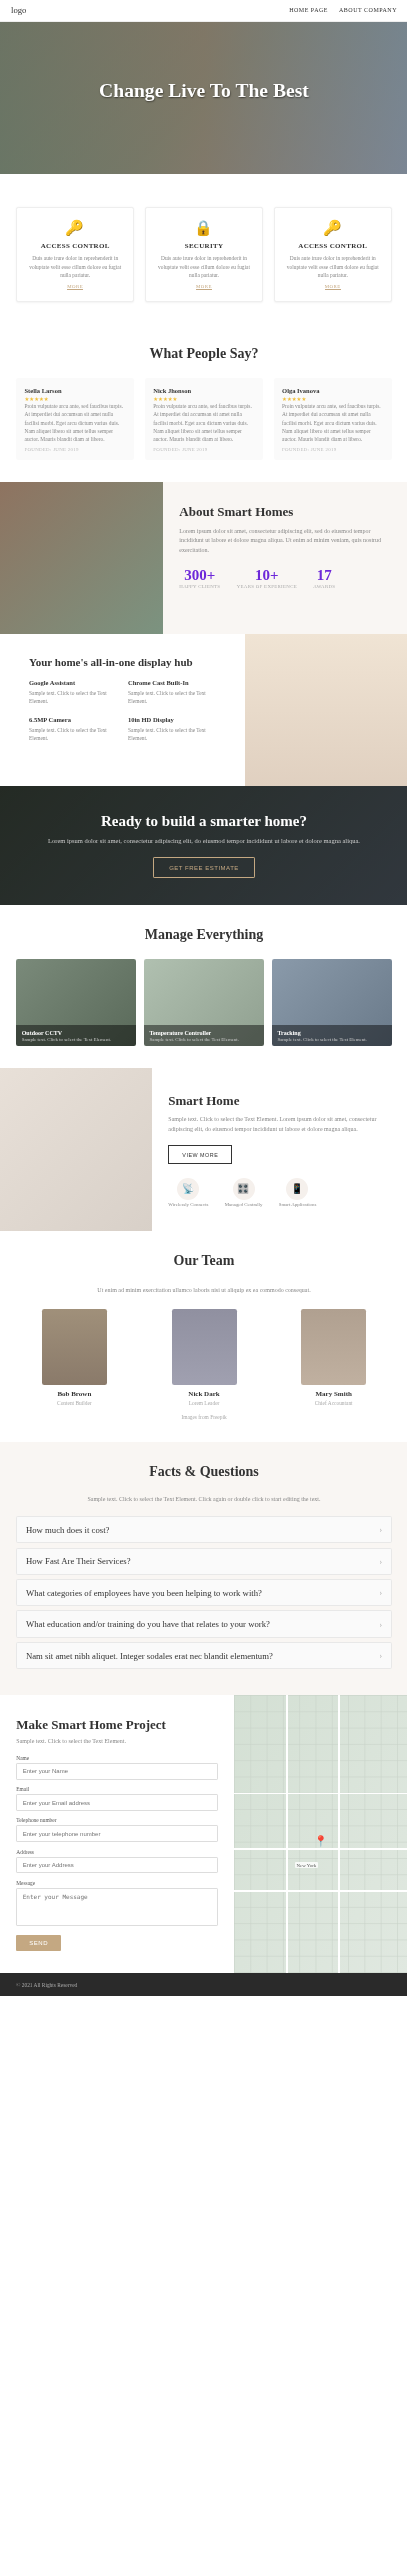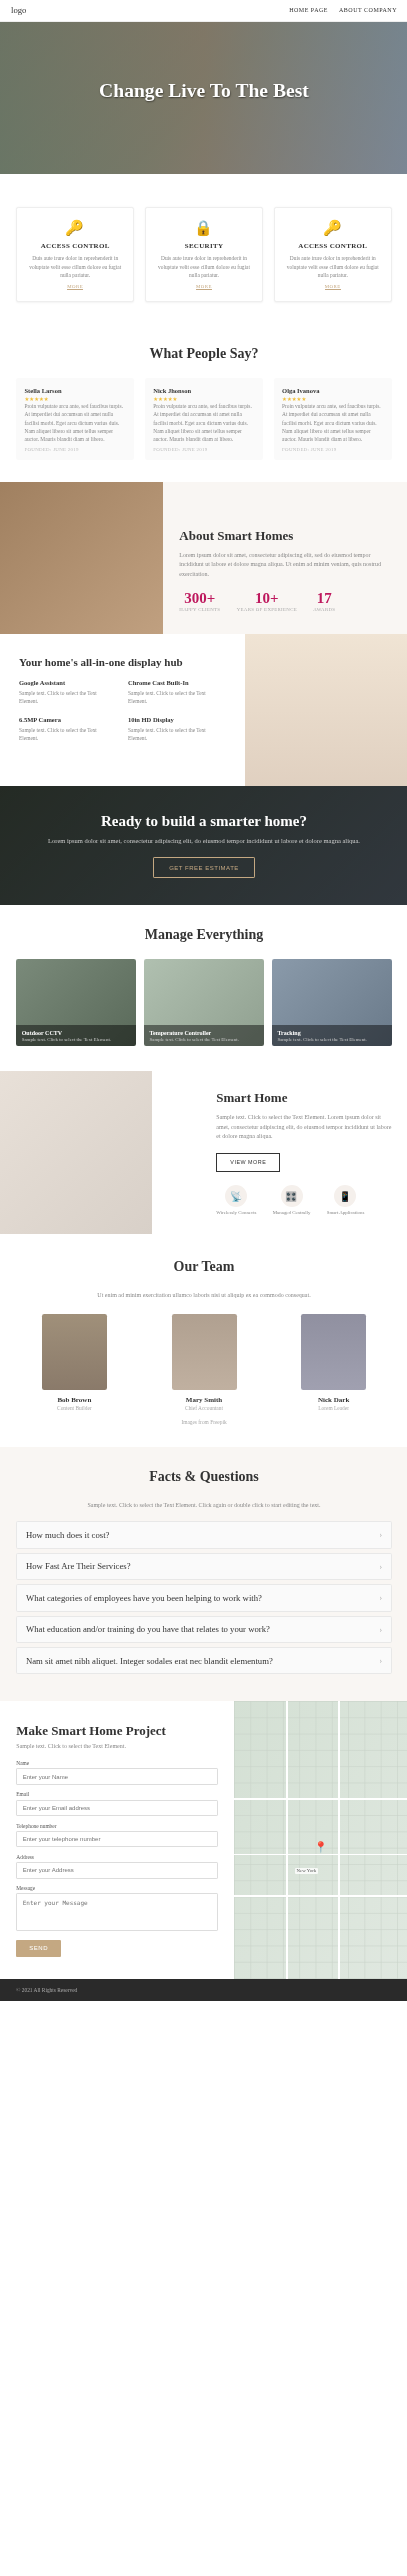--- a/index.html
+++ b/index.html
@@ -44,42 +44,42 @@
     
     .section-title { font-size: 14px; text-align: center; margin-bottom: 16.3px; font-family: Liberation Serif, serif; }
     .testimonials-row { display: flex; gap: 11px; }
     .testimonial { flex: 1; background: #fafafa; padding: 8.2px; border-radius: 2.2px; }
     .testimonial-name { font-size: 6.5px; font-weight: bold; margin-bottom: 2.7px; }
     .testimonial-text { font-size: 5.4px; color: #888; line-height: 1.5; }
     .testimonial-date { font-size: 4.9px; color: #bbb; margin-top: 4.3px; text-transform: uppercase; letter-spacing: 0.3px; }
     .star { color: #f0c040; font-size: 5.4px; }
 
     
-    .about-section { display: flex; background: #f9f6f3; align-items: flex-end; }
+    .about-section { display: flex; background: #f9f6f3; }
     .about-image {
       width: 163px; min-height: 152px;
       background: linear-gradient(135deg, #a08060, #c0a080);
       flex-shrink: 0; position: relative; overflow: hidden;
     }
     .about-image-inner {
       width: 100%; height: 100%;
       background: linear-gradient(to bottom right, #8a7060, #6a9080);
       opacity: 0.8;
     }
     .about-content { padding: 22px 16.3px; flex: 1; }
     .about-title { font-size: 13px; margin-bottom: 6.5px; }
     .about-text { font-size: 6px; color: #888; line-height: 1.6; margin-bottom: 11px; }
     .stats-row { display: flex; gap: 16.3px; margin-top: 11px; }
     .stat { text-align: center; }
-    .stat-num { font-size: 15px; font-weight: bold; color: #be185d; }
+    .stat-num { font-size: 15px; font-weight: bold; color: #6d28d9; }
     .stat-label { font-size: 4.9px; text-transform: uppercase; letter-spacing: 0.3px; color: #aaa; }
 
     
     .hub-section { display: flex; padding: 0; }
-    .hub-content { flex: 1; padding: 22px 19px; }
+    .hub-content { flex: 1; padding: 22px 29px; }
     .hub-title { font-size: 11px; margin-bottom: 11px; }
     .hub-grid { display: grid; grid-template-columns: 1fr 1fr; gap: 11px; }
     .hub-item-title { font-size: 6.5px; font-weight: bold; margin-bottom: 2.7px; }
     .hub-item-text { font-size: 5.4px; color: #888; line-height: 1.5; }
     .hub-image {
       width: 163px; background: linear-gradient(135deg, #e8d8c8, #f0e8e0);
       flex-shrink: 0; position: relative; overflow: hidden; min-height: 152px;
     }
     .hub-image-person {
       width: 100%; height: 100%;
@@ -108,21 +108,21 @@
     .manage-bg-2 { background: linear-gradient(135deg, #b0c0b0, #90a090); }
     .manage-bg-3 { background: linear-gradient(135deg, #8a9aaa, #6a7a8a); }
     .manage-card-overlay {
       position: absolute; bottom: 0; left: 0; right: 0;
       background: rgba(0,0,0,0.45); padding: 4.3px 5.4px; color: #fff;
     }
     .manage-card-title { font-size: 6px; font-weight: bold; }
     .manage-card-text { font-size: 4.9px; color: #ccc; margin-top: 1.6px; }
 
     
-    .smart-section { display: flex; align-items: center; gap: 48px; }
+    .smart-section { display: flex; align-items: center; }
     .smart-image { width: 152px; flex-shrink: 0; min-height: 163px; background: linear-gradient(135deg, #e8e0d8, #d8d0c8); position: relative; }
     .smart-device { width: 100%; height: 100%; background: linear-gradient(to bottom right, #c8c0b8, #e0d8d0); }
     .smart-content { flex: 1; padding: 22px 16.3px; }
     .smart-title { font-size: 13px; margin-bottom: 6.5px; }
     .smart-text { font-size: 6px; color: #888; line-height: 1.6; margin-bottom: 11px; }
     .view-more-btn {
       display: inline-block; padding: 5.4px 13px; border: 1.1px solid #333;
       font-size: 5.4px; text-transform: uppercase; letter-spacing: 0.5px; cursor: pointer;
       background: transparent; color: #333;
     }
@@ -377,28 +377,28 @@
 <section class="section">
   <h2 class="section-title">Our Team</h2>
   <p class="team-text">Ut enim ad minim exercitation ullamco laboris nisi ut aliquip ex ea commodo consequat.</p>
   <div class="team-row">
     <div class="team-card">
       <div class="team-avatar avatar-1"></div>
       <div class="team-name">Bob Brown</div>
       <div class="team-role">Content Builder</div>
     </div>
     <div class="team-card">
+      <div class="team-avatar avatar-3"></div>
+      <div class="team-name">Nick Dark</div>
+      <div class="team-role">Lorem Leader</div>
+    </div>
+    <div class="team-card">
       <div class="team-avatar avatar-2"></div>
       <div class="team-name">Mary Smith</div>
       <div class="team-role">Chief Accountant</div>
-    </div>
-    <div class="team-card">
-      <div class="team-avatar avatar-3"></div>
-      <div class="team-name">Nick Dark</div>
-      <div class="team-role">Lorem Leader</div>
     </div>
   </div>
   <div class="team-credit">
     <span>Images from Freepik</span>
   </div>
 </section>
 
 <section class="section" style="background: #f9f6f3;">
   <h2 class="section-title">Facts &amp; Questions</h2>
   <p class="faq-text">Sample text. Click to select the Text Element. Click again or double click to start editing the text.</p>

